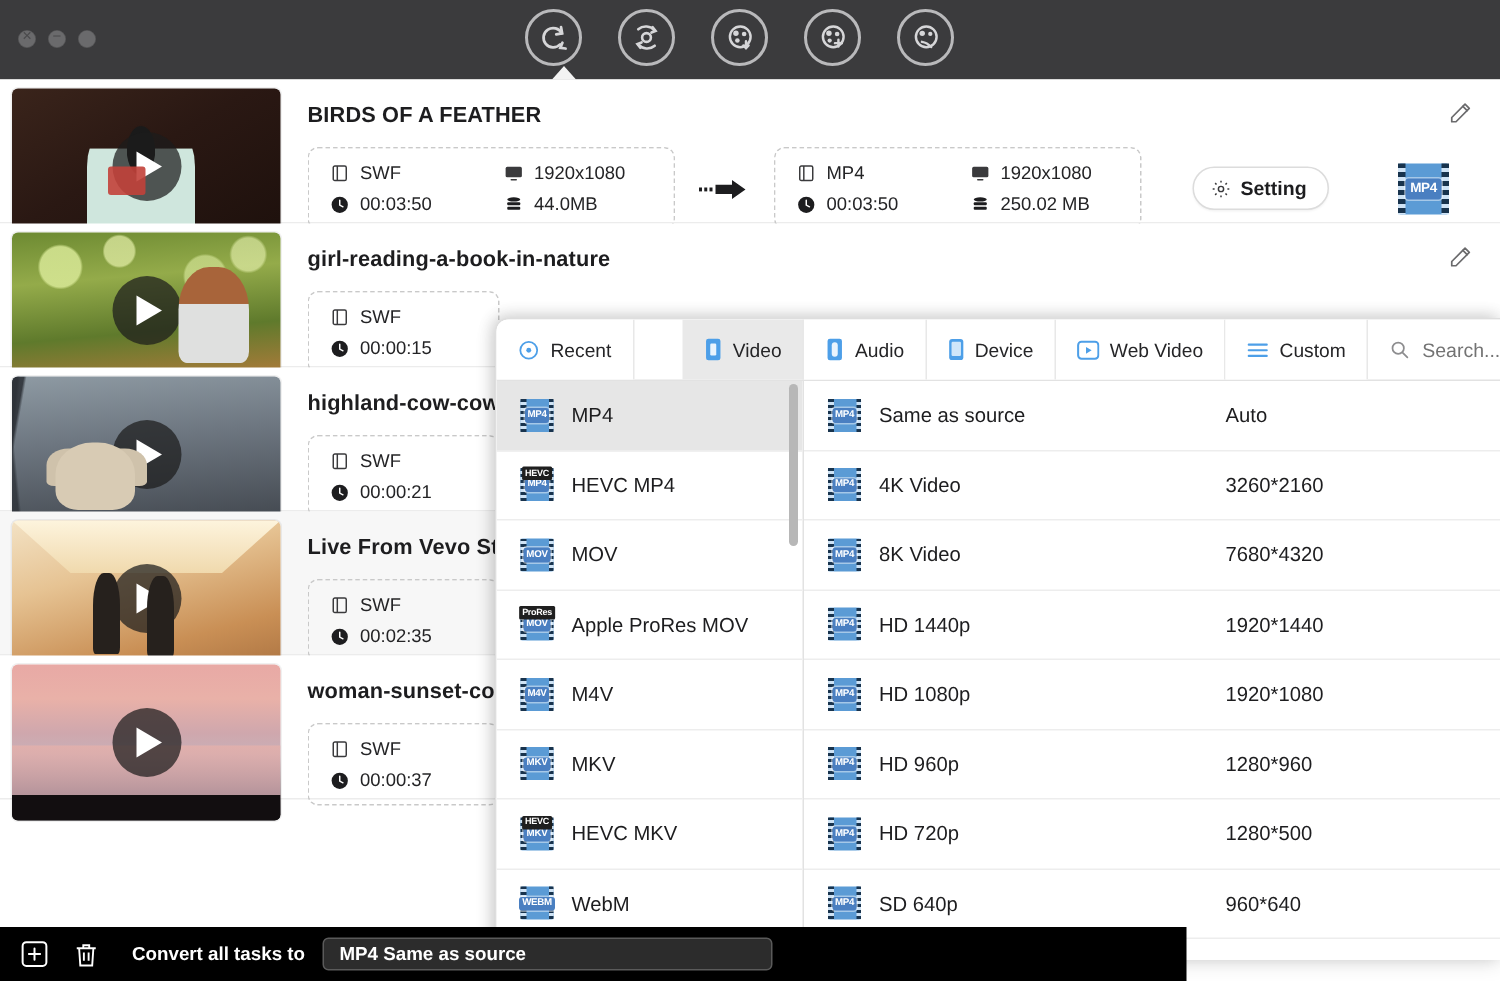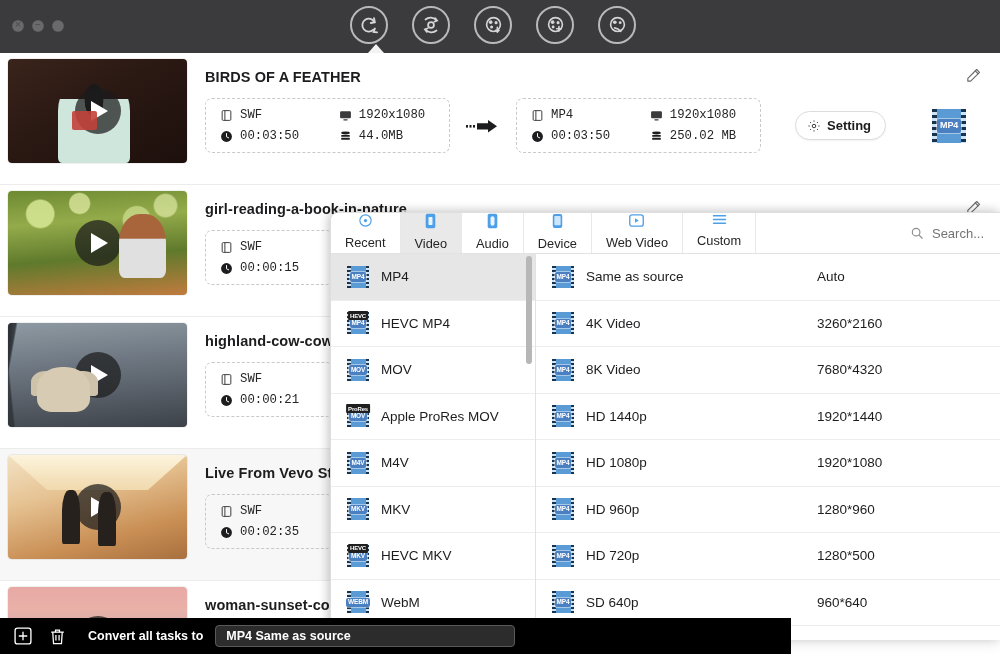--- a/index.html
+++ b/index.html
@@ -64,21 +64,21 @@
   
   .tasklist {
     position: absolute; left: 0; top: 53px;
     width: 1000px; height: 565px;
     background: #ffffff;
     overflow: hidden;
   }
   .task-row {
     position: relative;
     display: flex;
-    height: 132px;
+    height: 96px;
     border-bottom: 1px solid #ececec;
     background: #ffffff;
   }
   .task-row.alt { background: #f7f7f7; }
   .thumb-wrap {
     width: 195px; height: 116px;
     display: flex; align-items: center; justify-content: center;
     flex: 0 0 195px;
     padding: 6px 8px;
   }
@@ -184,21 +184,20 @@
     display: flex; align-items: center; margin-top: 13px;
   }
   .meta-box {
     border: 1.3px dashed #c9c9c9;
     border-radius: 7px;
     padding: 9px 14px;
     display: grid;
     grid-template-columns: auto auto;
     column-gap: 30px; row-gap: 7px;
     background: transparent;
-    font-family: Liberation Mono, monospace;
   }
   .meta-box.src { min-width: 245px; }
   .meta-box.dst { min-width: 245px; }
   .meta-item {
     display: flex; align-items: center; gap: 7px;
     font-size: 12.3px; color: #242426;
     white-space: nowrap;
   }
   .meta-item svg { flex: 0 0 auto; }
   .arrow-conv {
@@ -303,23 +302,22 @@
     display: flex; align-items: stretch;
     position: relative;
   }
   .ptab {
     display: flex; align-items: center; gap: 7px;
     padding: 0 14px;
     font-size: 12.8px; color: #252527;
     border-right: 1px solid #e8e8e8;
     background: #fff;
     white-space: nowrap;
-    flex-direction: column;
-  }
-  .ptab.active { background: #e9e9e9; }
+  }
+  .ptab.active { background: #e9e9e9; margin-left: 32px; }
   .ptab:first-child { padding-left: 14px; }
   .psearch {
     margin-left: auto;
     display: flex; align-items: center; gap: 8px;
     padding: 0 16px 0 14px;
     color: #737373; font-size: 13px;
   }
   .panel-body {
     display: flex;
     height: 387px;

